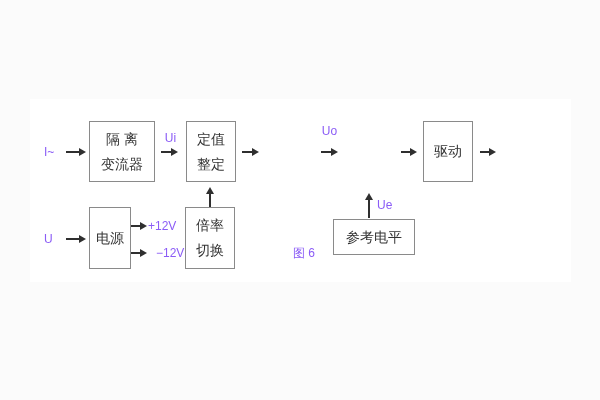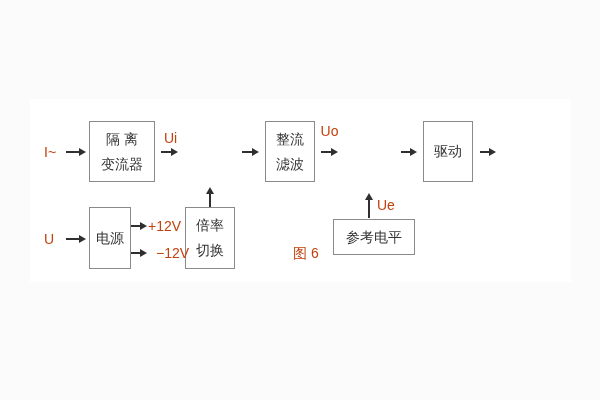--- a/index.html
+++ b/index.html
@@ -15,21 +15,21 @@
     background:#ffffff;
   }
   .box{
     position:absolute;box-sizing:border-box;
     border:1px solid #8a8a8a;background:#ffffff;
     display:flex;flex-direction:column;justify-content:center;align-items:center;
     color:#333333;font-size:14px;line-height:25px;
     text-align:center;white-space:pre;
   }
   .lbl{
-    position:absolute;color:#c2410c;font-size:14px;line-height:15px;
+    position:absolute;color:#8b5cf6;font-size:12px;line-height:15px;
     white-space:pre;
   }
   .lbl.ctr{text-align:center;}
   .h-arrow{
     position:absolute;height:2px;background:#2f2f2f;
   }
   .h-arrow::after{
     content:"";position:absolute;left:100%;top:50%;
     transform:translateY(-50%);margin-left:-1px;
     border-left:7px solid #2f2f2f;
@@ -49,25 +49,25 @@
 <body>
 
 <div class="stage">
   <div class="inner-bg"></div>
 
   <div class="box" style="left:89px;top:121px;width:66px;height:61px">
     <span>隔 离</span>
     <span>变流器</span>
   </div>
 
+  <div class="box" style="left:186px;top:121px;width:50px;height:61px">
+    <span>定值</span>
+    <span>整定</span>
+  </div>
 
-  <div class="box" style="left:265px;top:121px;width:50px;height:61px">
-    <span>整流</span>
-    <span>滤波</span>
-  </div>
 
 
   <div class="box" style="left:423px;top:121px;width:50px;height:61px">
     <span>驱动</span>
   </div>
 
 
   <div class="box" style="left:185px;top:207px;width:50px;height:62px">
     <span>倍率</span>
     <span>切换</span>

